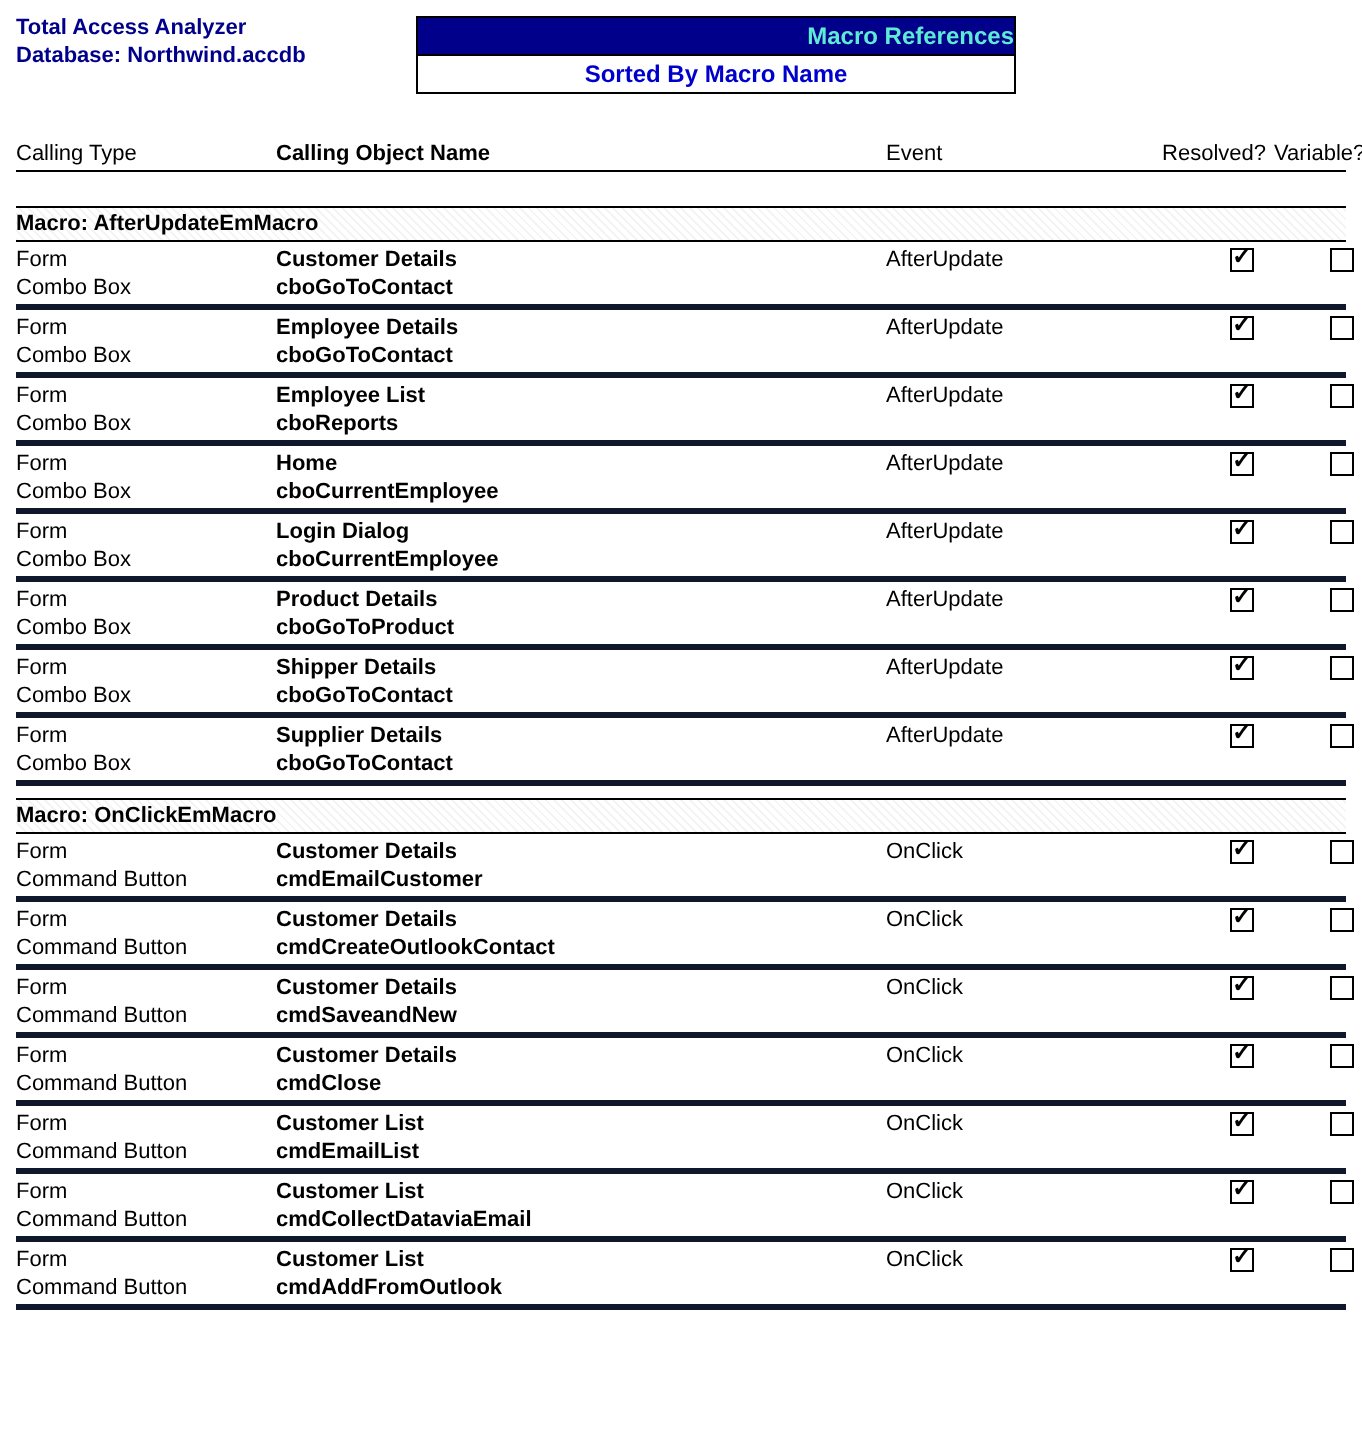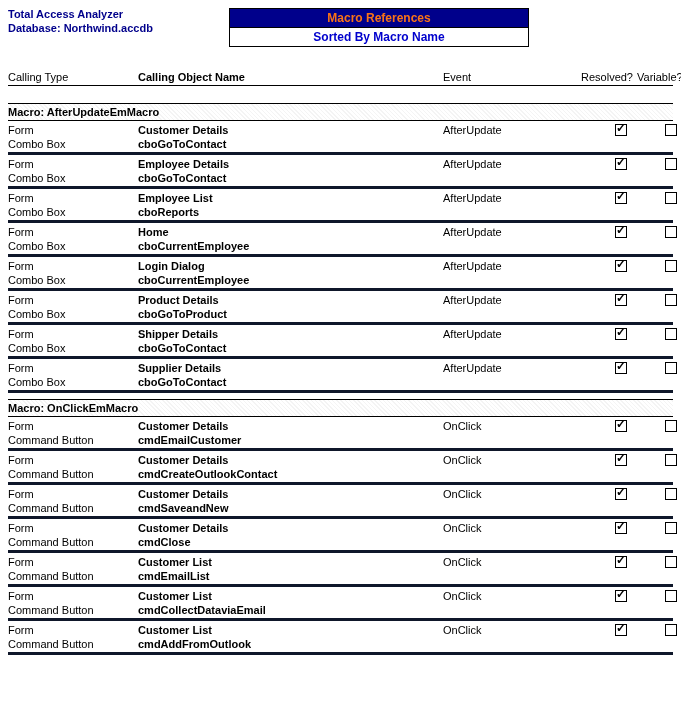--- a/index.html
+++ b/index.html
@@ -8,37 +8,36 @@
     color: #000;
     margin: 0;
     padding: 8px;
     width: 681px;
     box-sizing: border-box;
     background: #fff;
   }
   .header-row {
     display: flex;
     align-items: flex-start;
-    gap: 21px;
   }
   .header-left {
     flex: 0 0 200px;
     color: #00008b;
     font-weight: bold;
   }
   .header-left div {
     margin-bottom: 2px;
   }
   .header-center {
     flex: 0 0 300px;
   }
   .title-bar {
     background: #00008b;
-    color: #f97316;
-    text-align: center;
+    color: #5eead4;
+    text-align: right;
     font-weight: bold;
     padding: 2px 0;
     border: 1px solid #000;
     font-size: 12px;
   }
   .subtitle-bar {
     background: #fff;
     color: #0000cd;
     text-align: center;
     font-weight: bold;

